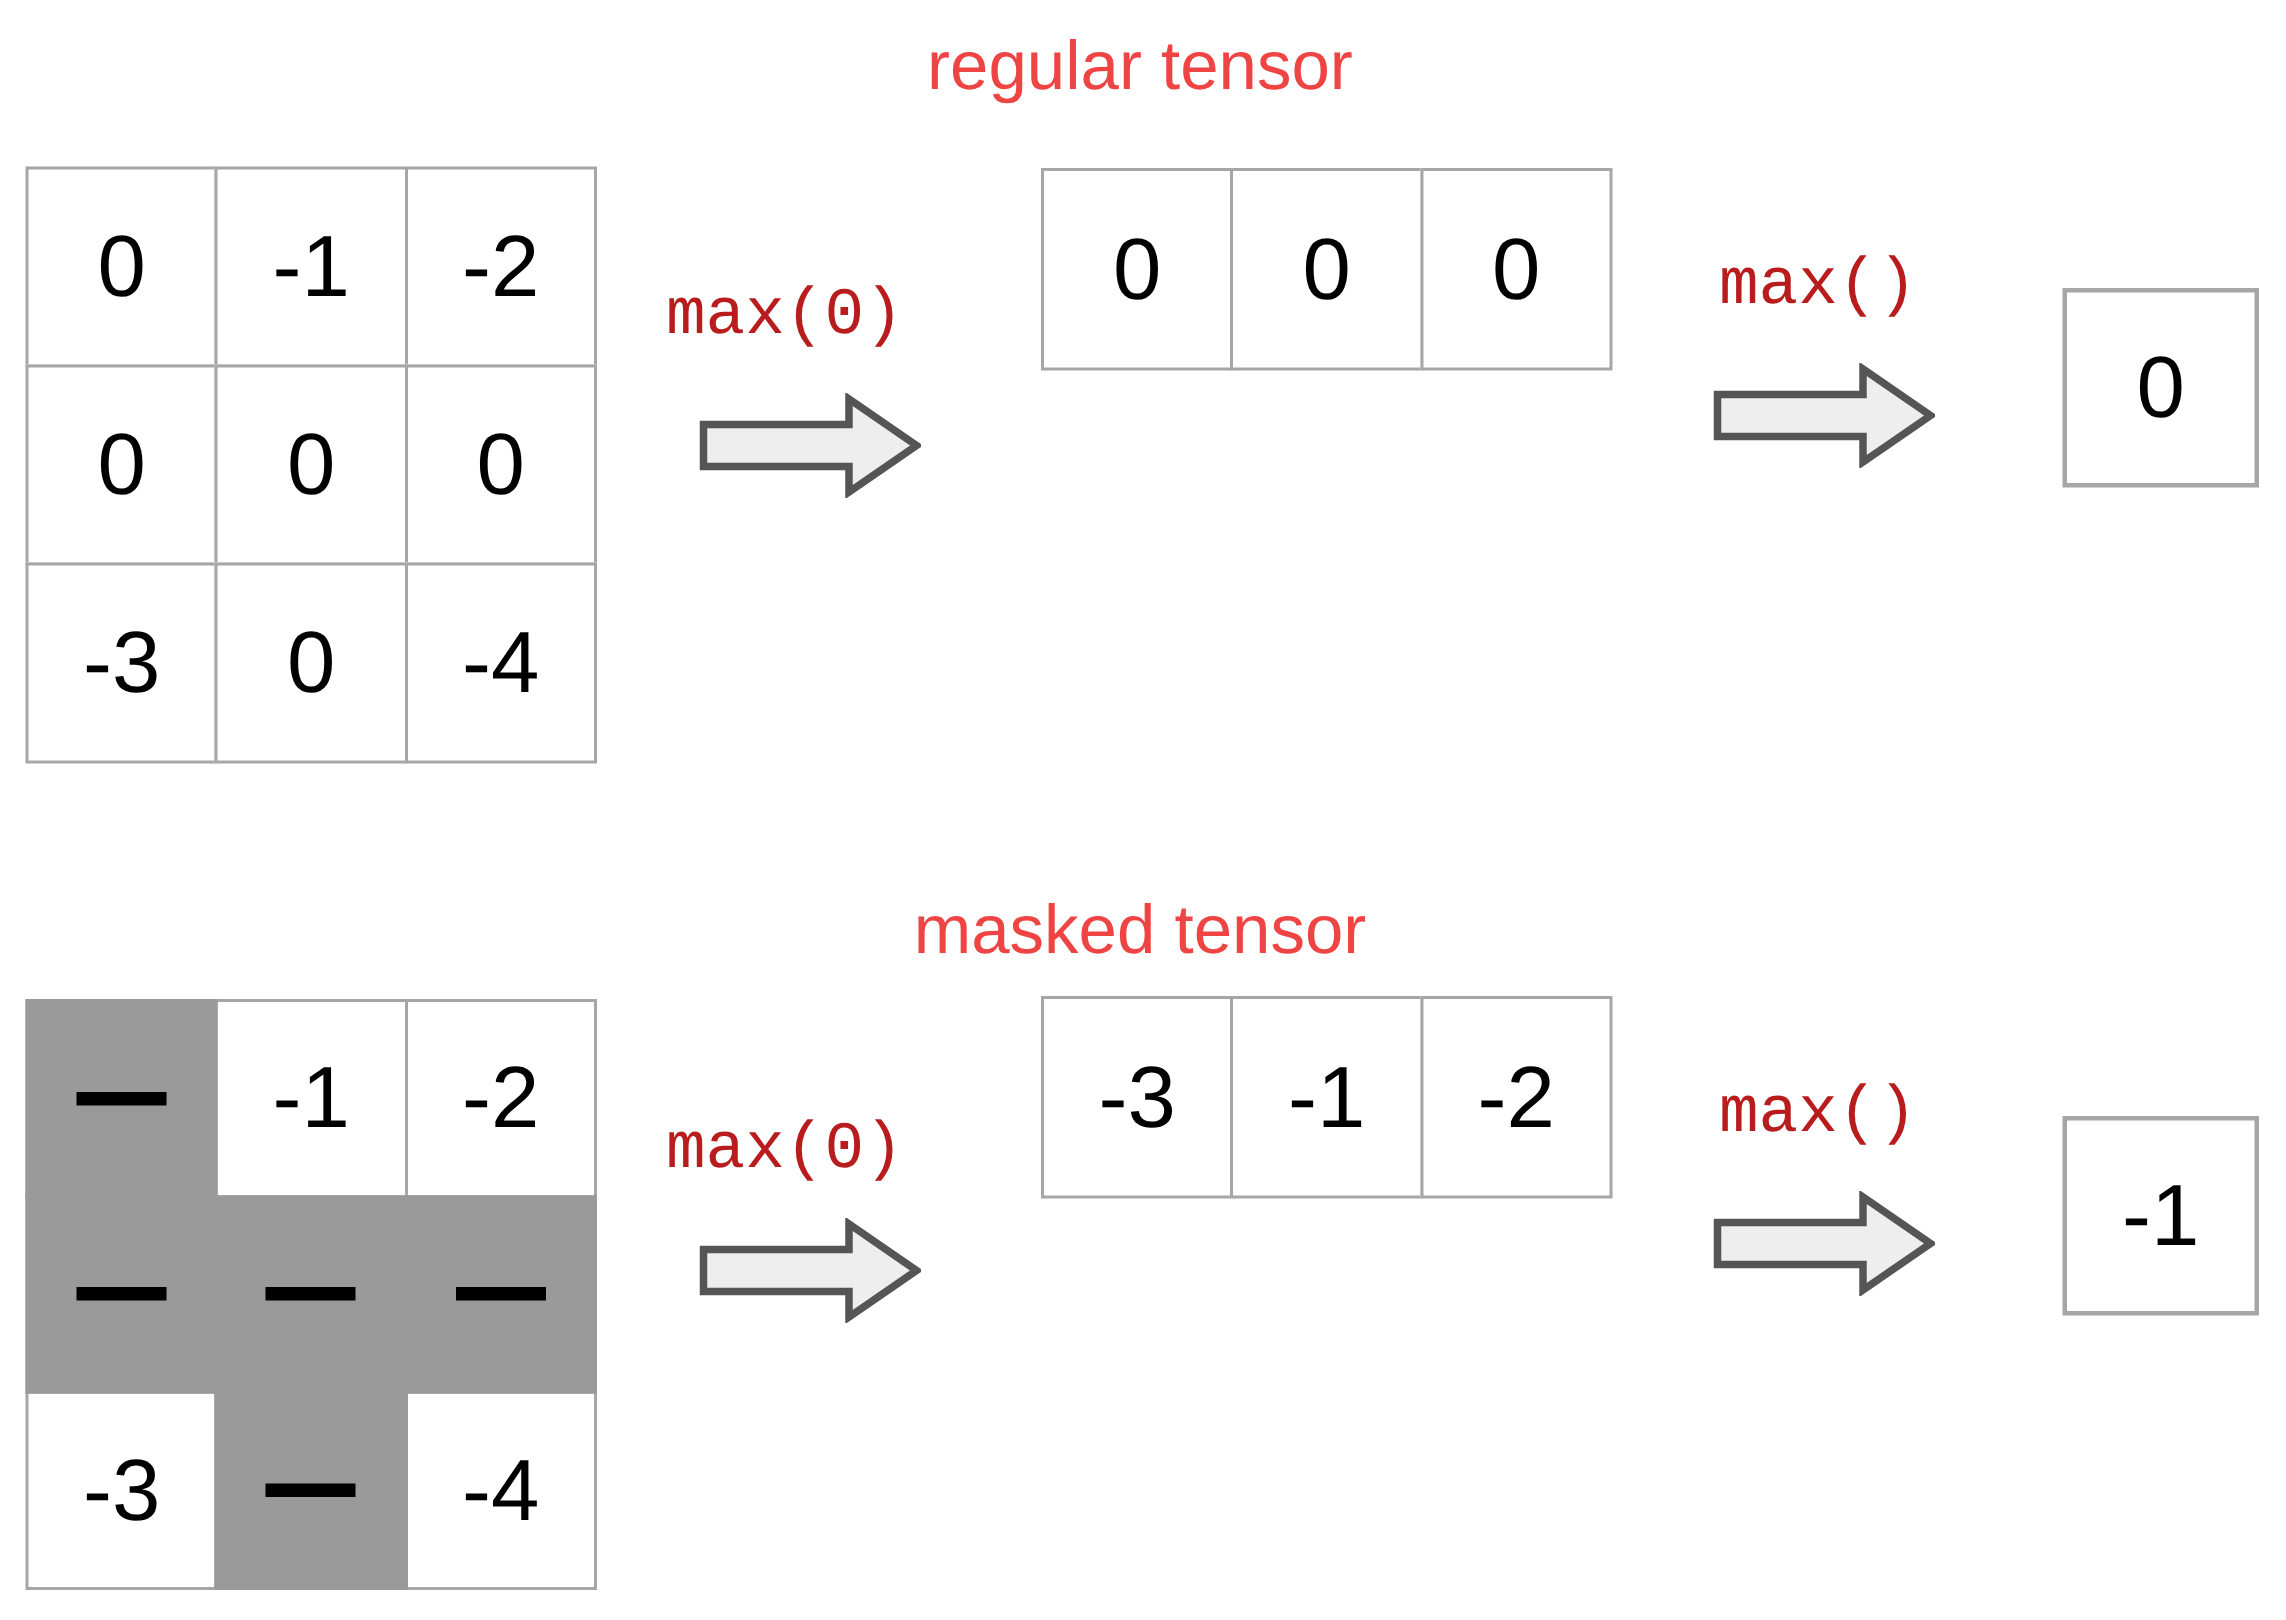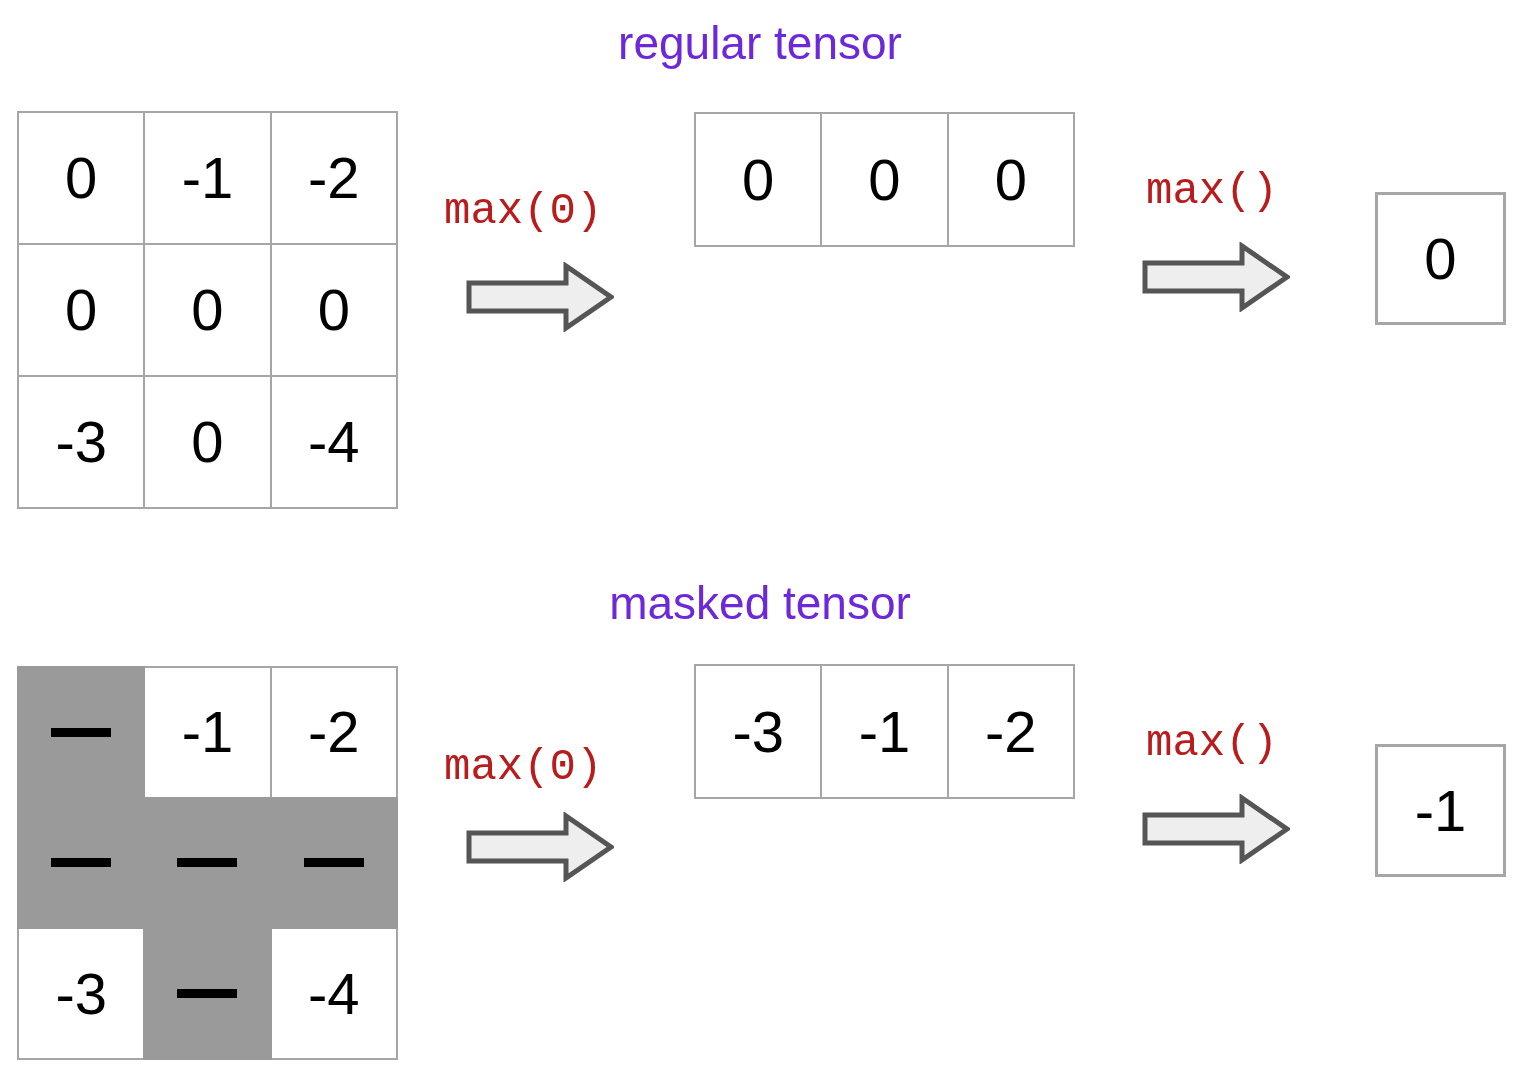--- a/index.html
+++ b/index.html
@@ -15,25 +15,25 @@
     font-family: "Liberation Sans", sans-serif;
     color: #000000;
   }
 
   .section-title {
     position: absolute;
     text-align: center;
     font-family: "Liberation Sans", sans-serif;
     font-size: 46px;
     font-weight: 400;
-    color: #6d28d9;
+    color: #ef4444;
     white-space: nowrap;
   }
   #title-regular { left: 420px; top: 16px; width: 680px; }
-  #title-masked  { left: 420px; top: 576px; width: 680px; }
+  #title-masked  { left: 420px; top: 592px; width: 680px; }
 
   
   .grid3 {
     position: absolute;
     display: grid;
     grid-template-columns: repeat(3, 1fr);
     grid-template-rows: repeat(3, 1fr);
   }
   #grid-regular { left: 18px; top: 112px; width: 379px; height: 396px; }
   #grid-masked  { left: 18px; top: 667px; width: 379px; height: 392px; }

